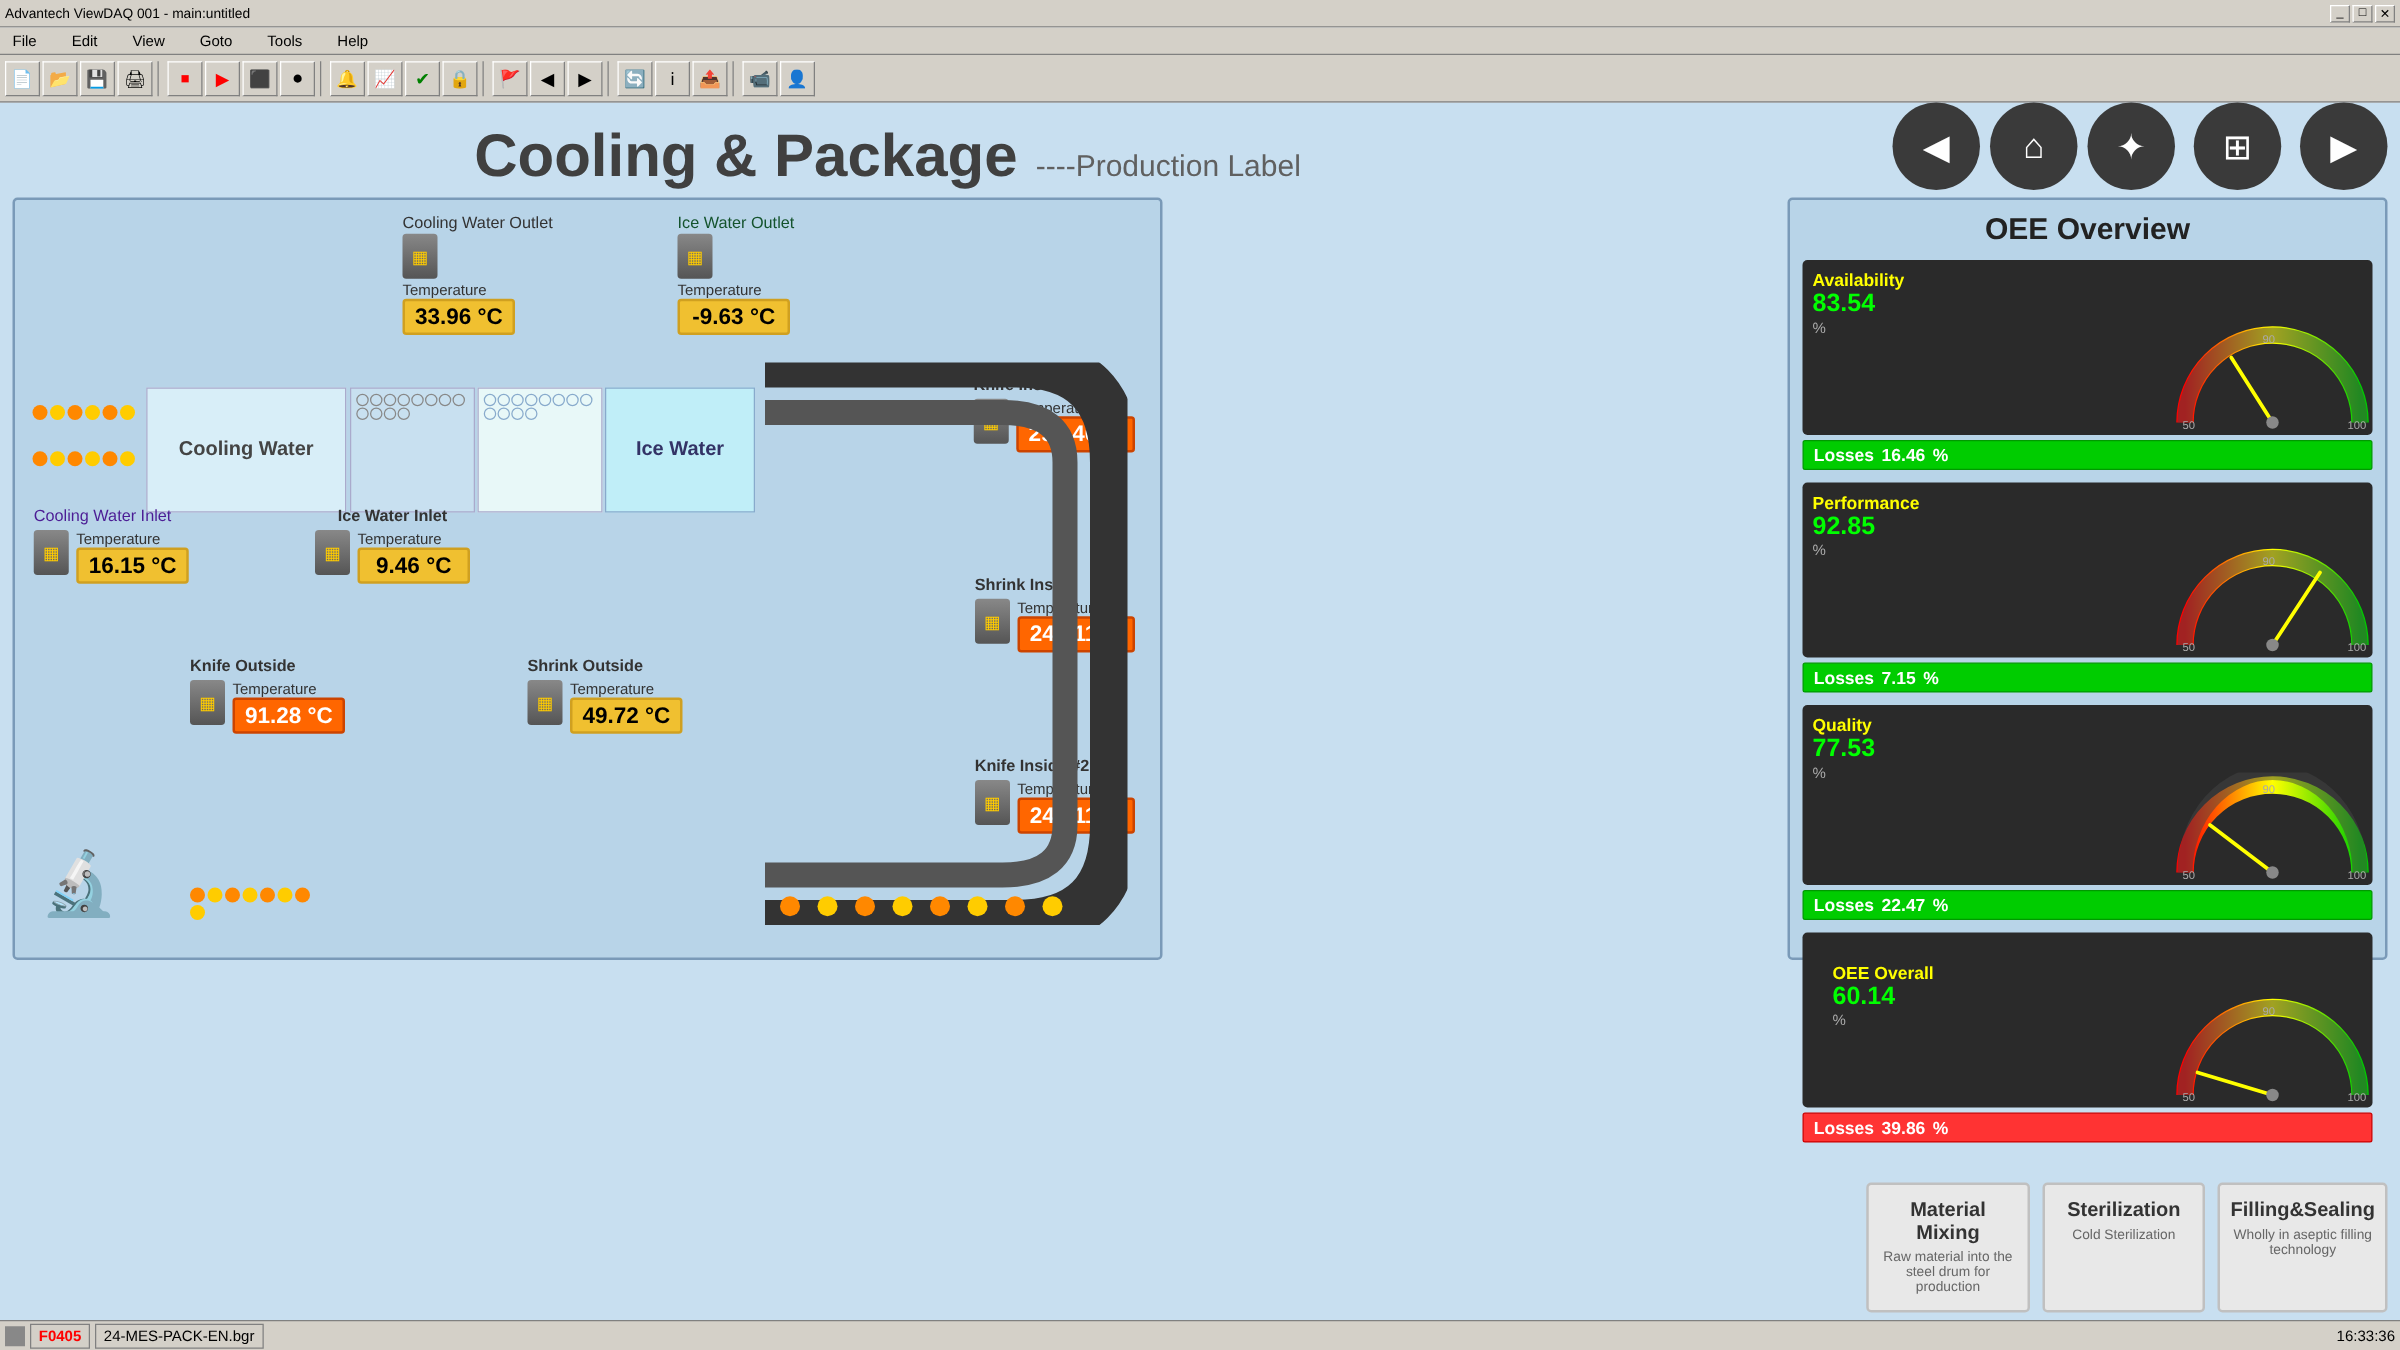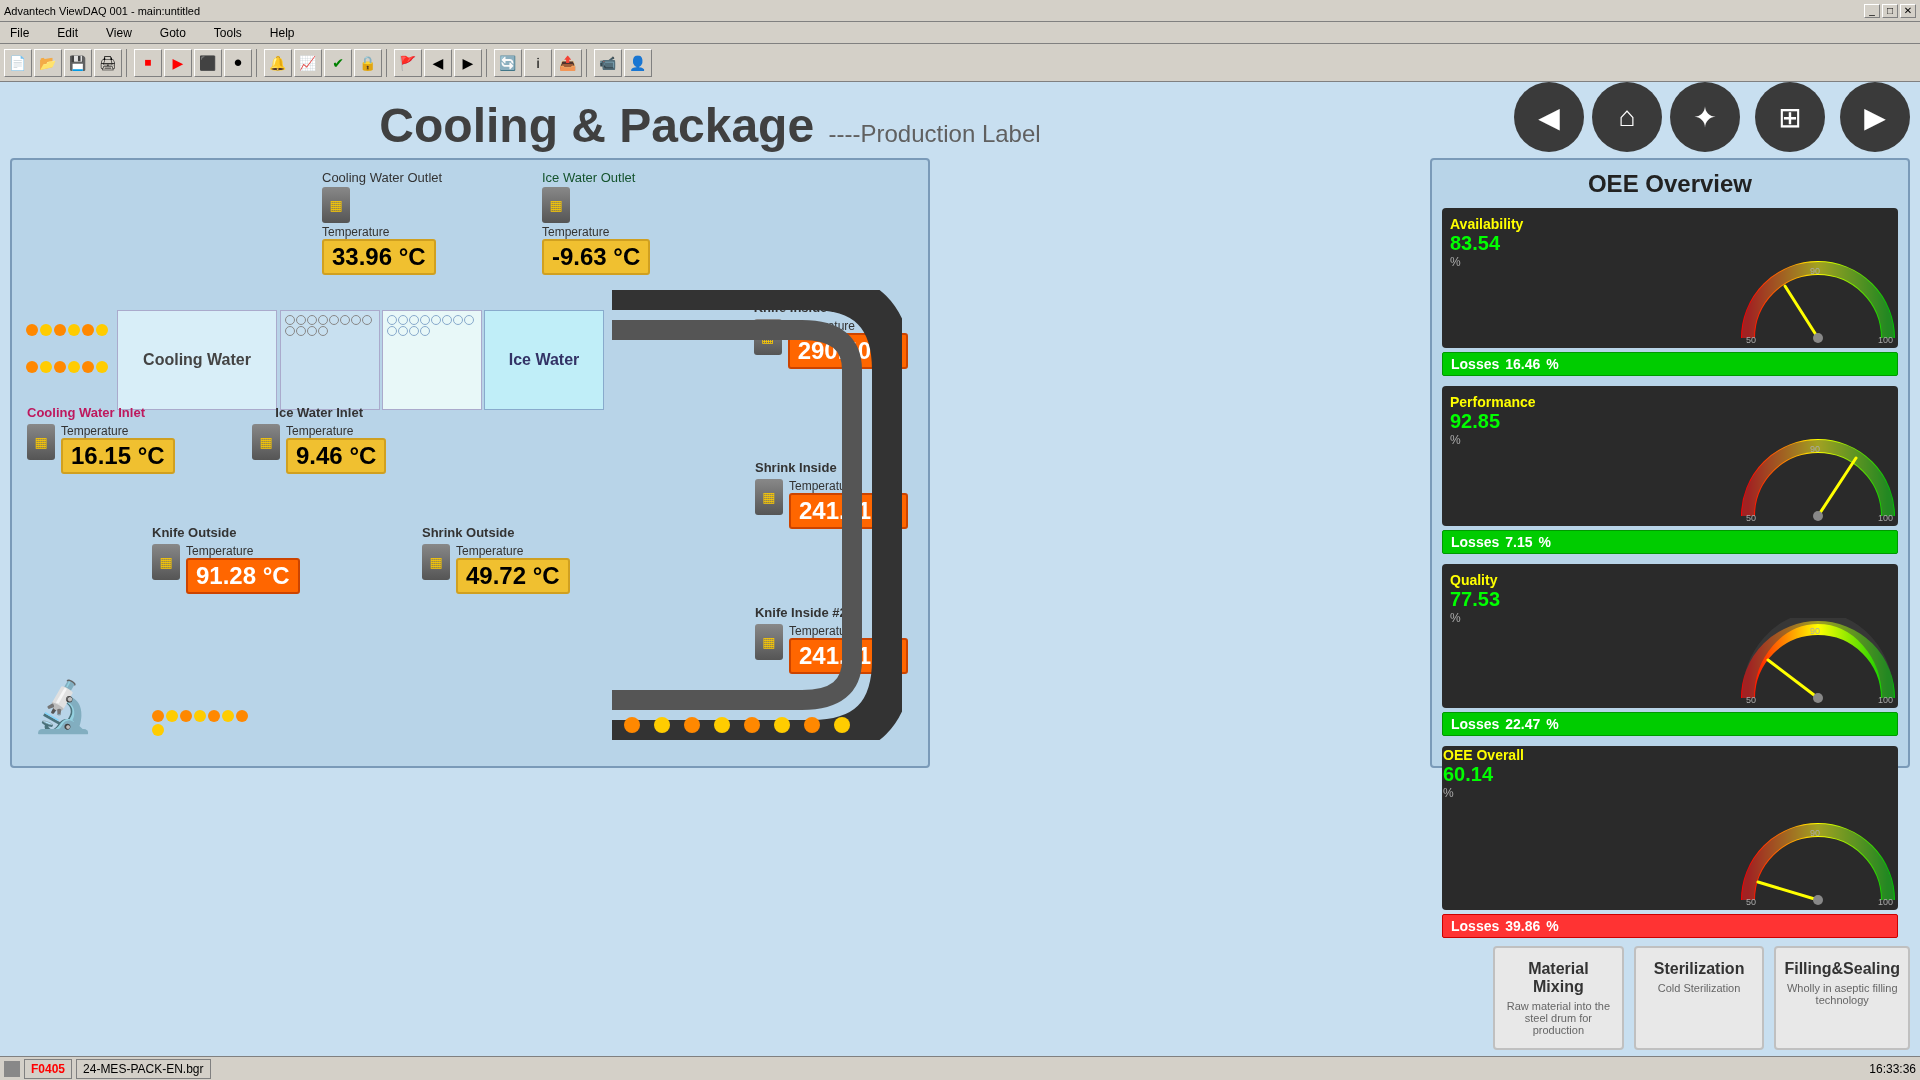--- a/index.html
+++ b/index.html
@@ -130,21 +130,21 @@
       border-radius: 4px;
       padding: 10px;
     }
 
     
     .temp-display {
       background: #f0c030;
       border: 2px solid #d0a020;
       border-radius: 3px;
       padding: 2px 8px;
-      font-size: 24px;
+      font-size: 18px;
       font-weight: bold;
       color: #000;
       display: inline-block;
       min-width: 90px;
       text-align: center;
     }
     .temp-display.orange { background: #ff6600; color: white; border-color: #cc4400; }
 
     
     .oee-grid {
@@ -357,21 +357,21 @@
         <div style="width:10px;height:10px;border-radius:50%;border:1px solid #88aacc;"></div>
         <div style="width:10px;height:10px;border-radius:50%;border:1px solid #88aacc;"></div>
       </div>
 
       <div style="position:absolute; left:462px; top:30px; width:120px; height:100px; background:#c0eef8; border:1px solid #88aacc; display:flex; align-items:center; justify-content:center; font-size:16px; font-weight:bold; color:#336;">
         <span>Ice Water</span>
       </div>
     </div>
 
     <div style="position:absolute; top:235px; left:5px;">
-      <div style="font-size:13px; color:#be185d; font-weight:bold;">Cooling Water Inlet</div>
+      <div style="font-size:13px; color:#4c1d95; font-weight:normal;">Cooling Water Inlet</div>
       <div style="display:flex; gap:6px; align-items:flex-start; margin-top:4px;">
         <div style="width:28px; height:36px; background:linear-gradient(#888,#555); border-radius:3px; display:flex; align-items:center; justify-content:center;">
           <span style="color:#ffcc00; font-size:14px;">▦</span>
         </div>
         <div>
           <div style="font-size:12px; color:#333;">Temperature</div>
           <div class="temp-display">16.15 °C</div>
         </div>
       </div>
     </div>
@@ -575,21 +575,21 @@
         </svg>
       </div>
       <div class="losses-bar">
         <span>Losses</span>
         <span>22.47</span>
         <span>%</span>
       </div>
     </div>
 
     <div class="oee-cell">
-      <div style="background:#2a2a2a; border-radius:4px; padding:1px; position:relative; height:164px;">
+      <div style="background:#2a2a2a; border-radius:4px; padding:24px; position:relative; height:140px;">
         <div style="color:#ffff00; font-size:14px; font-weight:bold;">OEE Overall</div>
         <div style="color:#00ff00; font-size:20px; font-weight:bold;">60.14</div>
         <div style="color:#aaa; font-size:12px;">%</div>
         <svg viewBox="0 0 160 90" width="160" height="90" style="position:absolute; bottom:0; right:0;">
           <defs>
             <linearGradient id="g4" x1="0%" y1="0%" x2="100%" y2="0%">
               <stop offset="0%" style="stop-color:#ff0000"></stop>
               <stop offset="50%" style="stop-color:#ffff00"></stop>
               <stop offset="100%" style="stop-color:#00cc00"></stop>
             </linearGradient>

